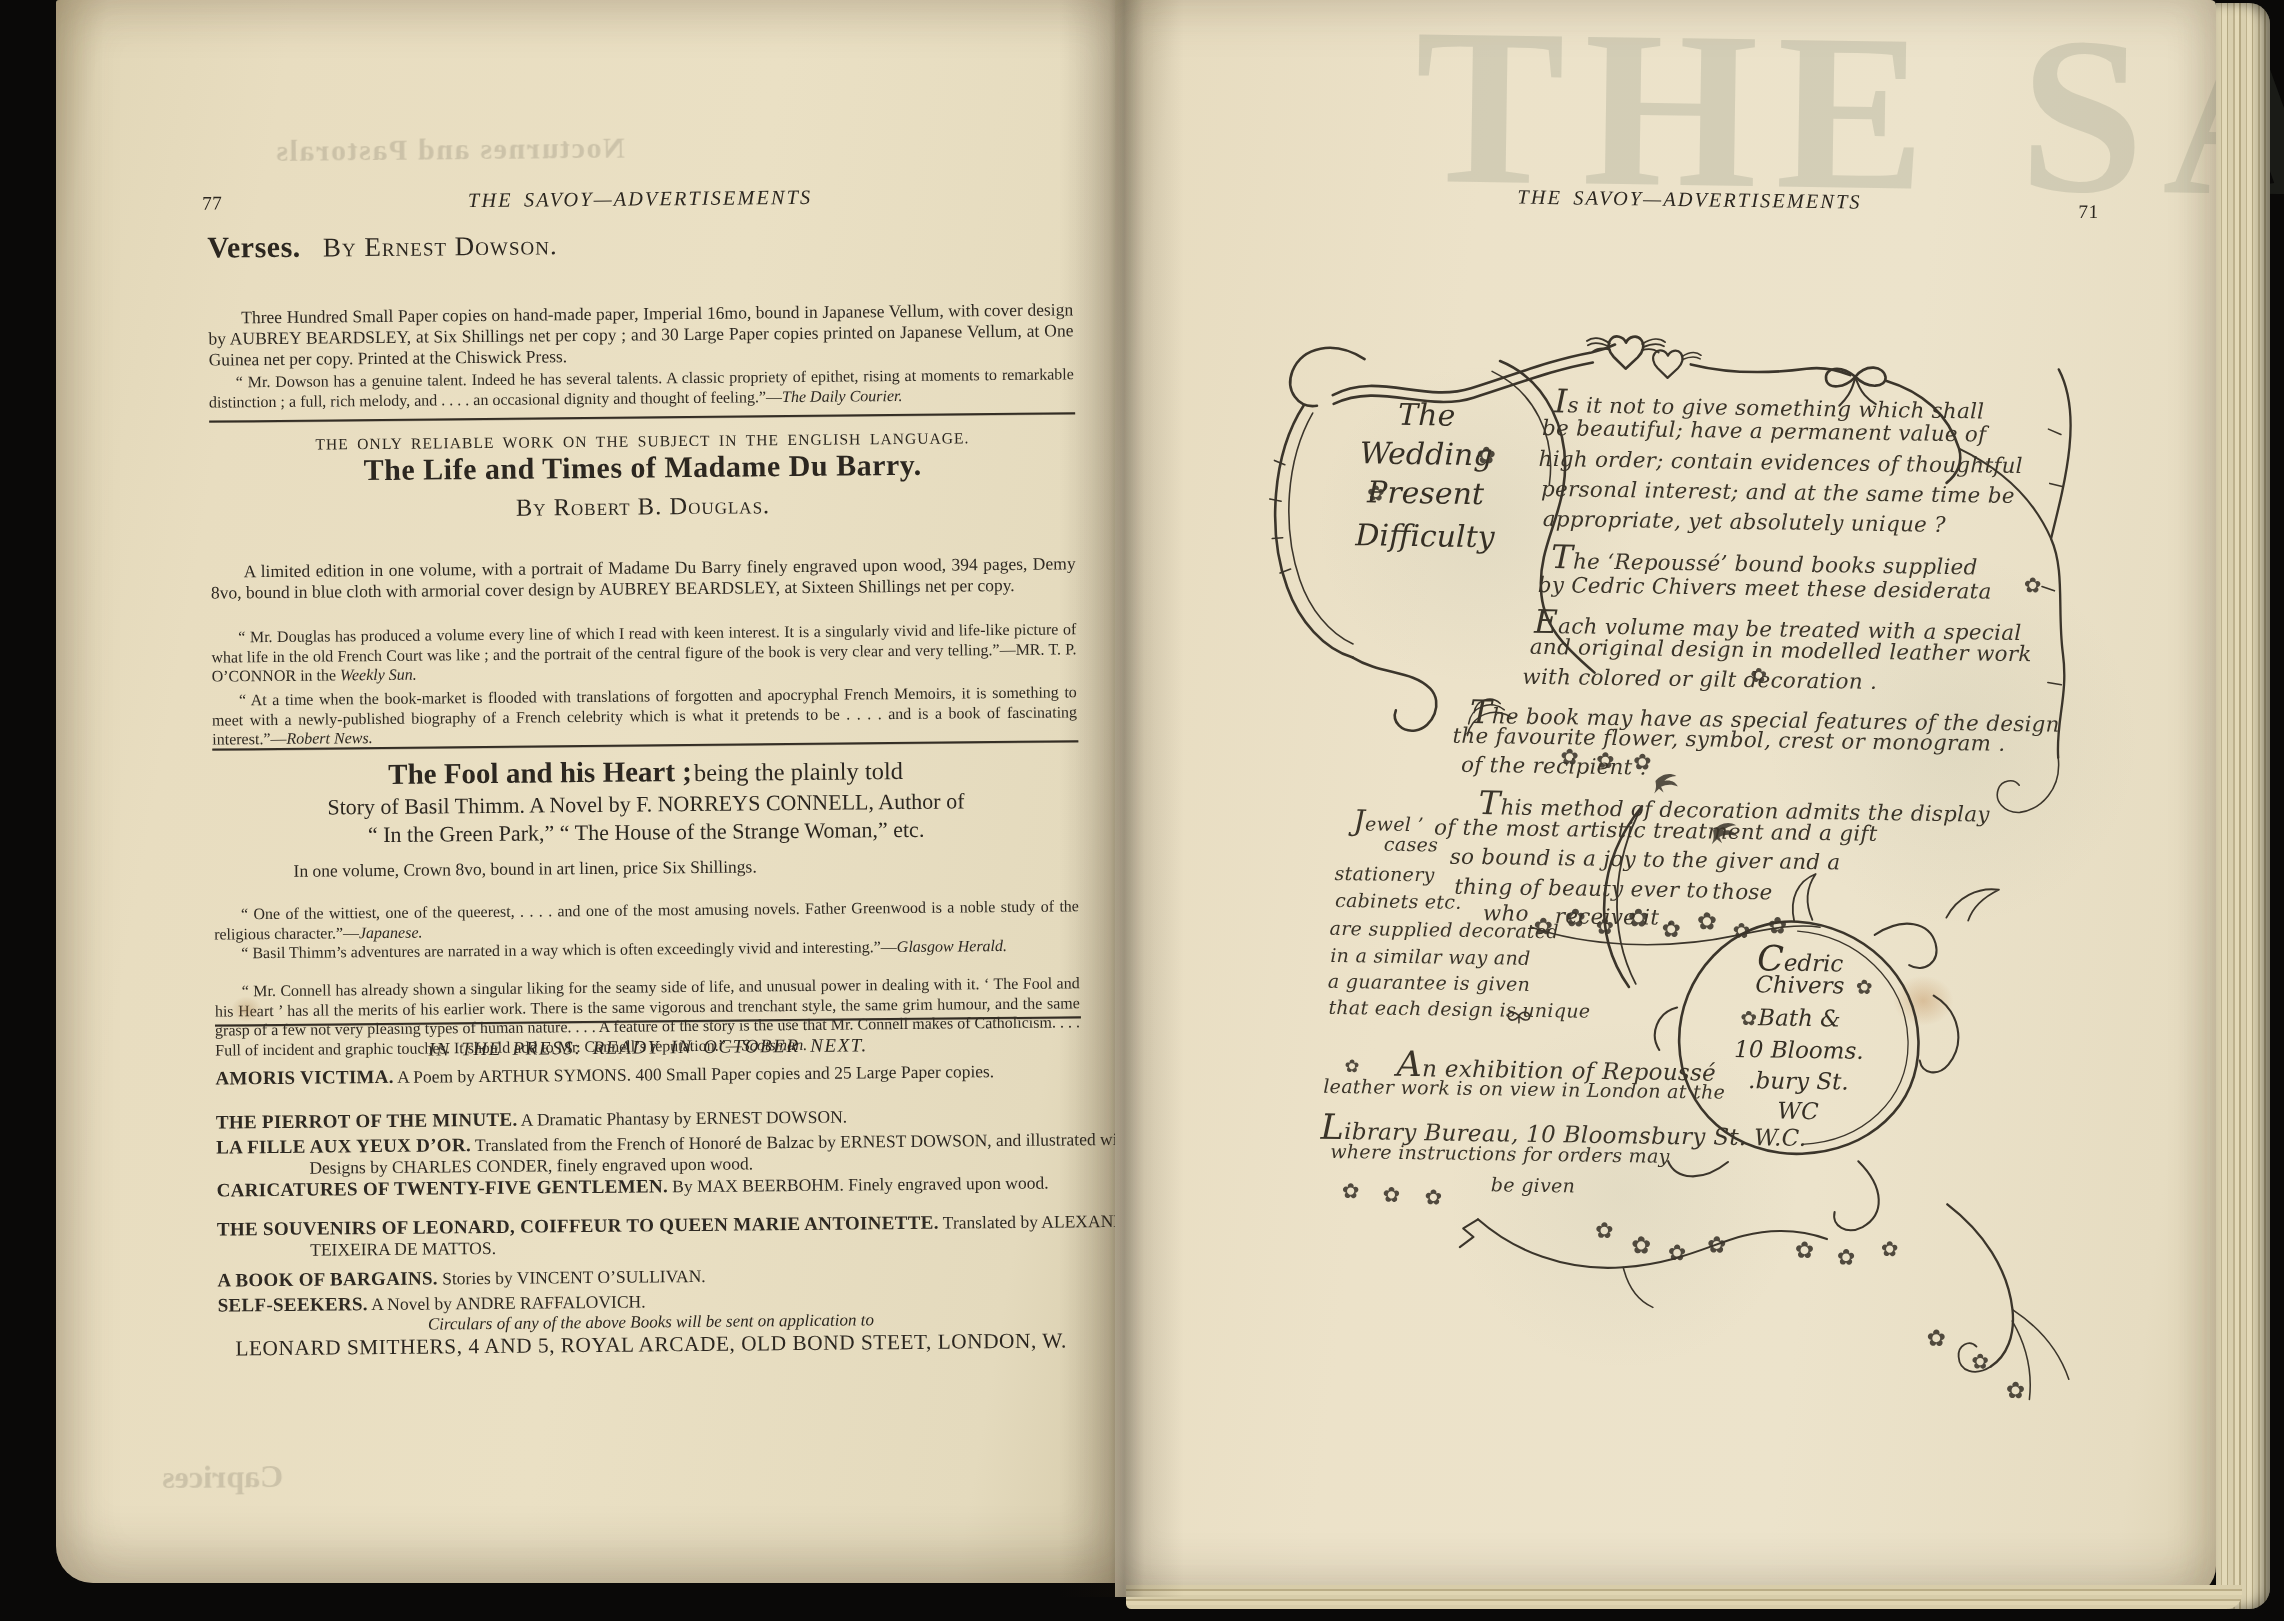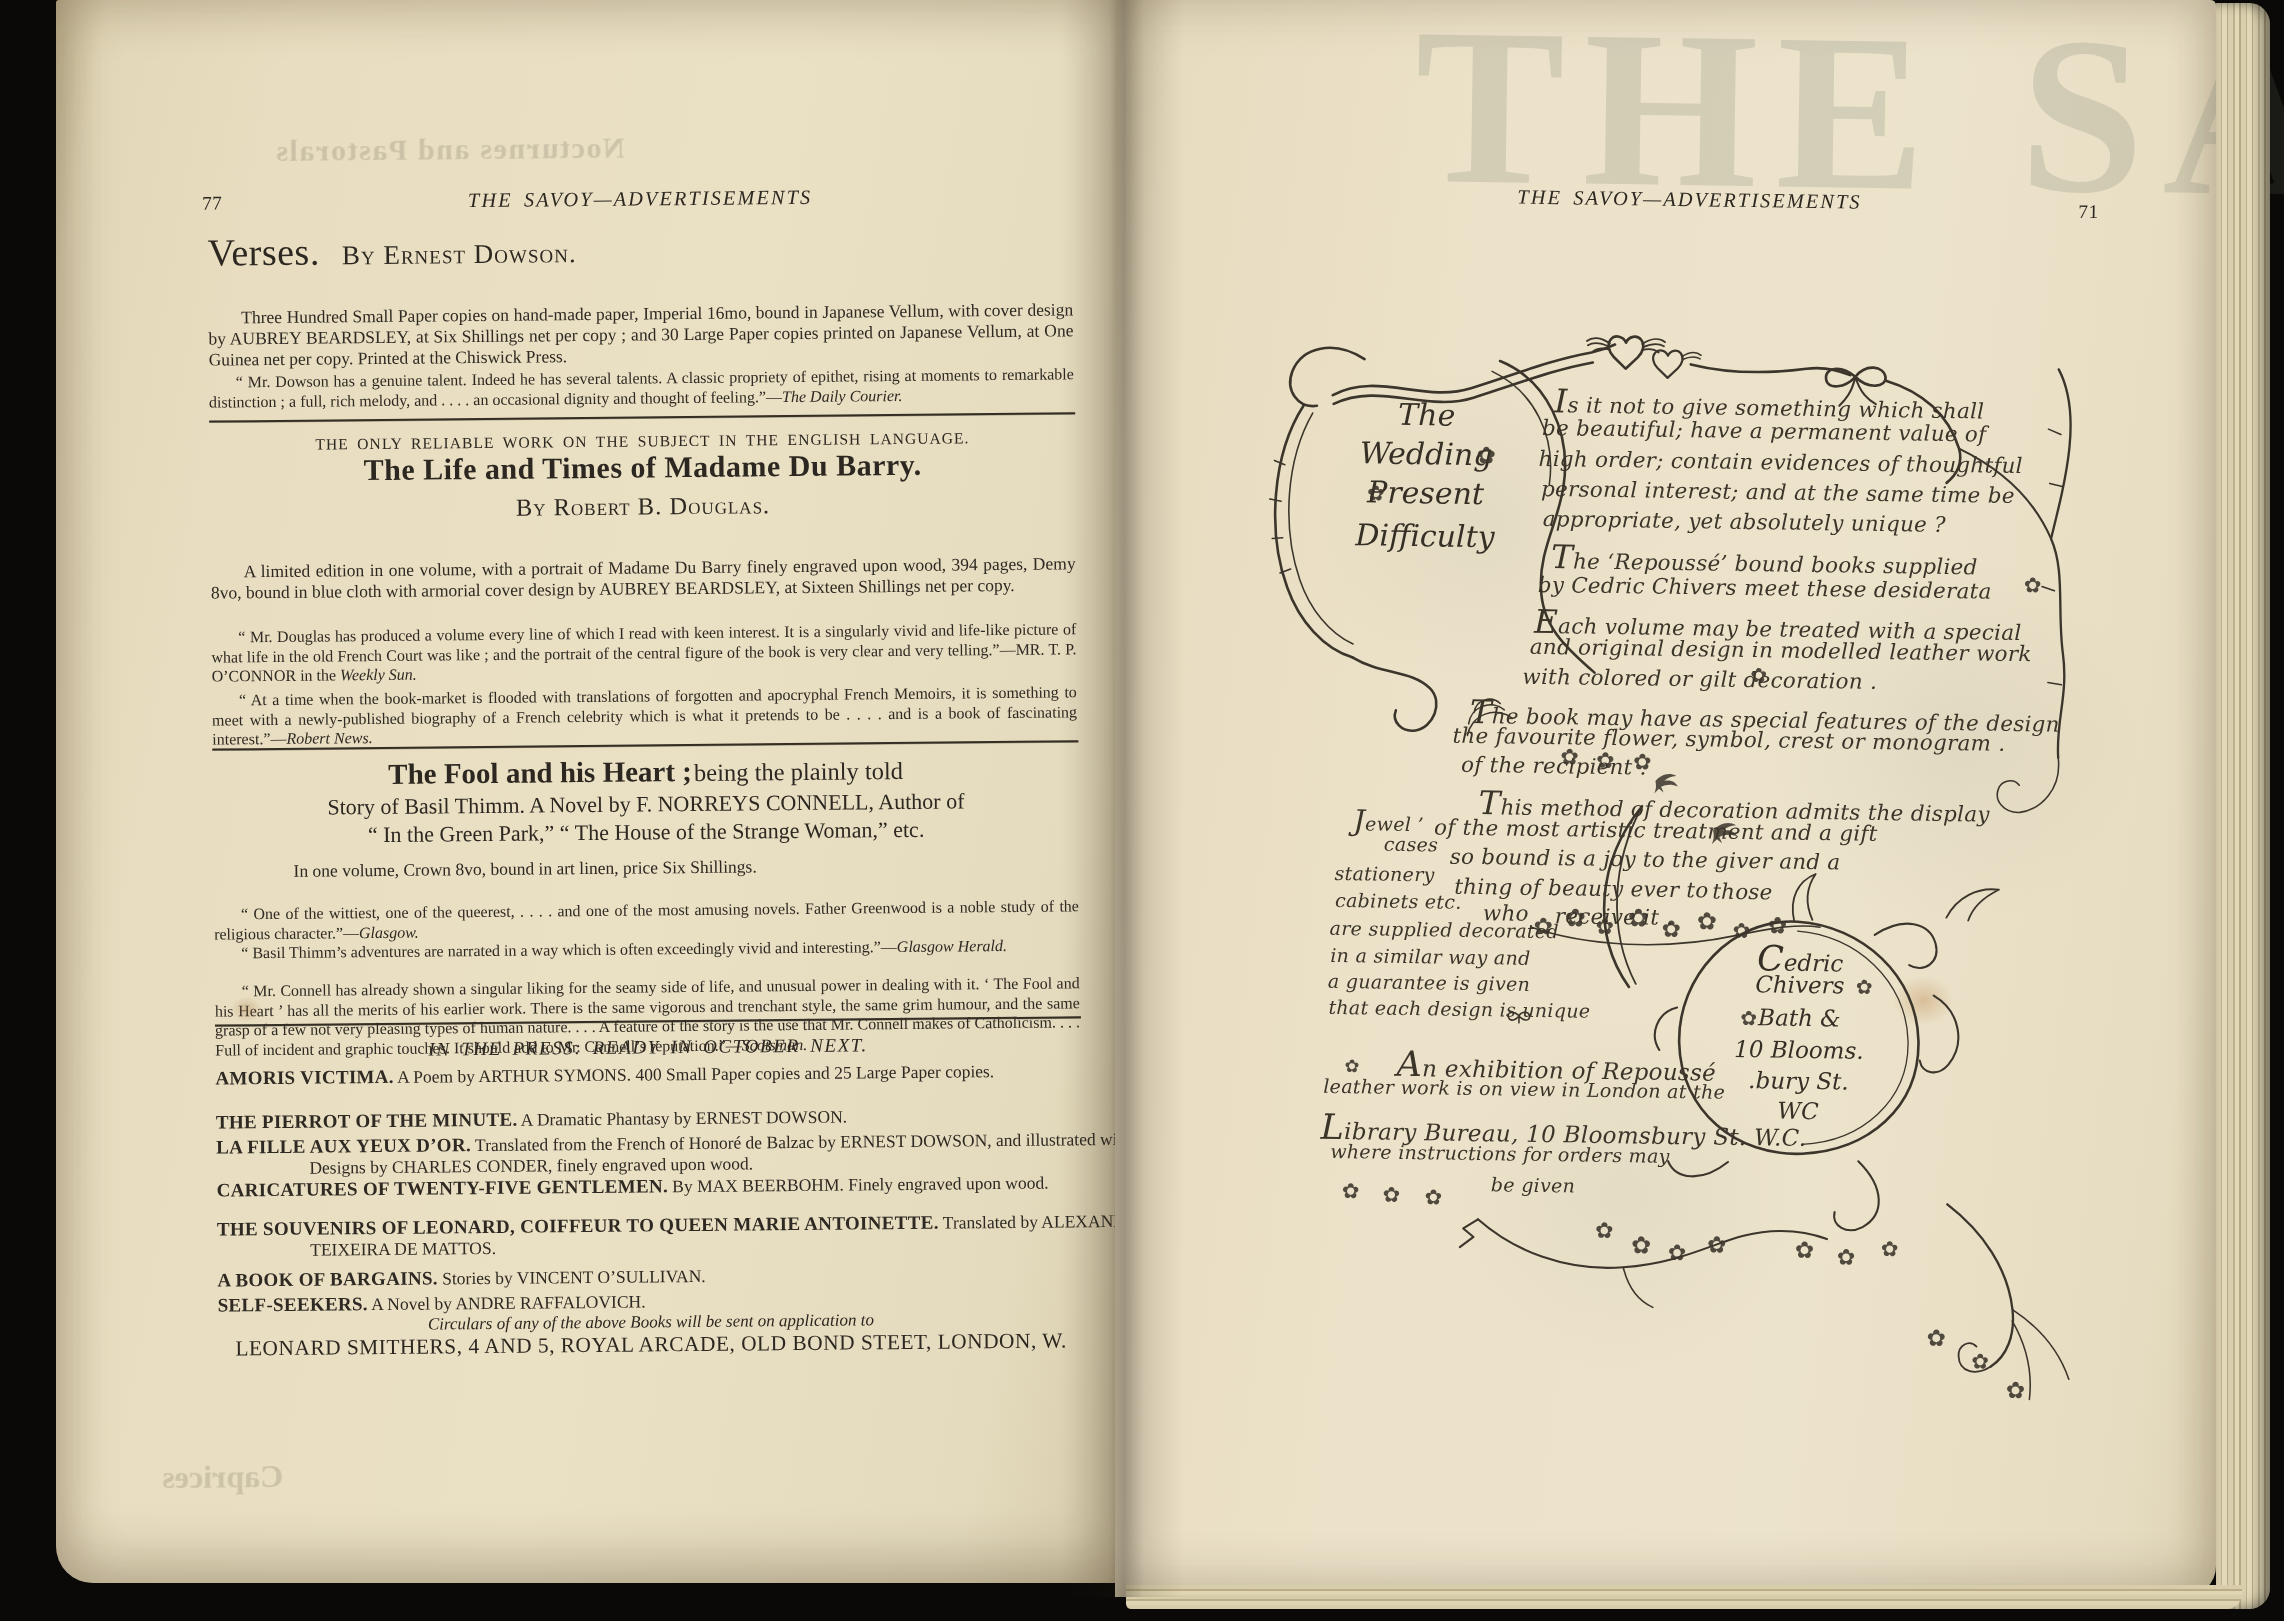--- a/index.html
+++ b/index.html
@@ -20,21 +20,21 @@
     background:repeating-linear-gradient(to right,#d9cfae 0 4.7px,#bdb18d 4.7px 6.3px,#e3d9b8 6.3px 11px,#b4a883 11px 12.5px);
     border-radius:0 21px 21px 0;box-shadow:inset -7.3px 0 11.5px rgba(0,0,0,.45);}
   .edges-bottom{position:absolute;left:1126px;top:1585px;width:1116px;height:24px;z-index:1;
     background:repeating-linear-gradient(to bottom,#d8cdaa 0 4.2px,#b9ac86 4.2px 5.7px,#e0d5b2 5.7px 10px);
     border-radius:0 0 15.6px 5.2px;}
   .rot-l{position:absolute;inset:0;transform:rotate(-0.55deg);transform-origin:50% 45%;}
   .rot-r{position:absolute;inset:0;transform:rotate(0.85deg);transform-origin:45% 40%;}
   .abs{position:absolute;}
   .pagenum{font-size:19.3px;letter-spacing:0.5px;}
   .runhead{font-style:italic;font-size:20.3px;letter-spacing:2.1px;word-spacing:4.2px;text-align:center;white-space:nowrap;}
-  .ad-title-main{font-size:38px;font-weight:normal;letter-spacing:0.5px;}
+  .ad-title-main{font-size:30px;font-weight:bold;letter-spacing:0.5px;}
   .ad-title-by{font-size:27px;font-variant:small-caps;letter-spacing:1px;}
   .para{font-size:17.5px;line-height:21.4px;text-align:justify;width:865px;text-indent:33px;color:#2e2922;}
   .quote{font-size:16px;line-height:19.6px;text-align:justify;width:865px;text-indent:27px;color:#2e2922;}
   .quote .src{font-style:italic;}
   .rule{height:1.6px;background:#342e25;width:866px;box-shadow:0 0.5px 0 rgba(52,46,37,.4);}
   .center{text-align:center;width:866px;}
   .tagline{font-size:15.6px;letter-spacing:1px;word-spacing:3.7px;}
   .bigtitle{font-size:30px;font-weight:bold;letter-spacing:0.5px;}
   .byline2{font-size:24.5px;font-variant:small-caps;letter-spacing:1px;}
   .fool1-main{font-size:29px;font-weight:bold;}
@@ -90,21 +90,21 @@
 
     <div class="abs rule" style="left:156px;top:745px;"></div>
 
     <div class="abs center" style="left:156px;top:756px;white-space:nowrap;">
       <span class="fool1-main">The Fool and his Heart ;</span>
       <span class="fool1-rest"> being the plainly told</span>
     </div>
     <div class="abs center foolsub" style="left:156px;top:792px;">Story of Basil Thimm.  A Novel by F. NORREYS CONNELL, Author of</div>
     <div class="abs center foolsub" style="left:156px;top:820px;">“ In the Green Park,” “ The House of the Strange Woman,” etc.</div>
     <div class="abs" style="left:236px;top:858px;font-size:17.5px;">In one volume, Crown 8vo, bound in art linen, price Six Shillings.</div>
-    <p class="abs quote" style="left:156px;top:885px;"><span>“ One of the wittiest, one of the queerest, . . . . and one of the most amusing novels.  Father Greenwood is a noble study of the religious character.”—</span><span class="src">Glasgow.</span></p>
+    <p class="abs quote" style="left:156px;top:885px;"><span>“ One of the wittiest, one of the queerest, . . . . and one of the most amusing novels.  Father Greenwood is a noble study of the religious character.”—</span><span class="src">Japanese.</span></p>
     <p class="abs quote" style="left:156px;top:924px;"><span>“ Basil Thimm’s adventures are narrated in a way which is often exceedingly vivid and interesting.”—</span><span class="src">Glasgow Herald.</span></p>
     <p class="abs quote" style="left:156px;top:962px;"><span>“ Mr. Connell has already shown a singular liking for the seamy side of life, and unusual power in dealing with it.  ‘ The Fool and his Heart ’ has all the merits of his earlier work.  There is the same vigorous and trenchant style, the same grim humour, and the same grasp of a few not very pleasing types of human nature. . . . A feature of the story is the use that Mr. Connell makes of Catholicism. . . . Full of incident and graphic touches.  It should add to Mr. Connell’s reputation.”—</span><span class="src">Scotsman.</span></p>
 
     <div class="abs rule" style="left:156px;top:1021px;"></div>
 
     <div class="abs center presshead" style="left:156px;top:1037px;">IN THE PRESS:  READY IN OCTOBER NEXT.</div>
     <p class="abs item" style="left:156px;top:1064px;"><span class="t">AMORIS VICTIMA.</span><span>  A Poem by ARTHUR SYMONS.  400 Small Paper copies and 25 Large Paper copies.</span></p>
     <p class="abs item" style="left:156px;top:1108px;"><span class="t">THE PIERROT OF THE MINUTE.</span><span>  A Dramatic Phantasy by ERNEST DOWSON.</span></p>
     <p class="abs item" style="left:156px;top:1133px;"><span class="t">LA FILLE AUX YEUX D’OR.</span><span>  Translated from the French of Honoré de Balzac by ERNEST DOWSON, and illustrated with Six Designs by CHARLES CONDER, finely engraved upon wood.</span></p>
     <p class="abs item" style="left:156px;top:1176px;"><span class="t">CARICATURES OF TWENTY-FIVE GENTLEMEN.</span><span>  By MAX BEERBOHM.  Finely engraved upon wood.</span></p>

